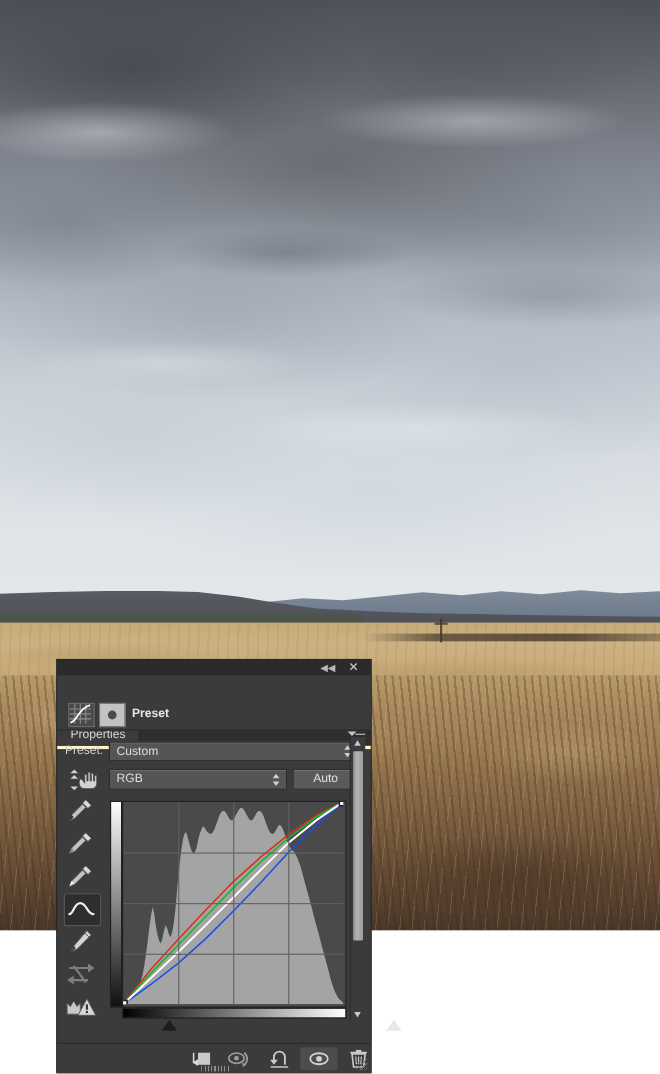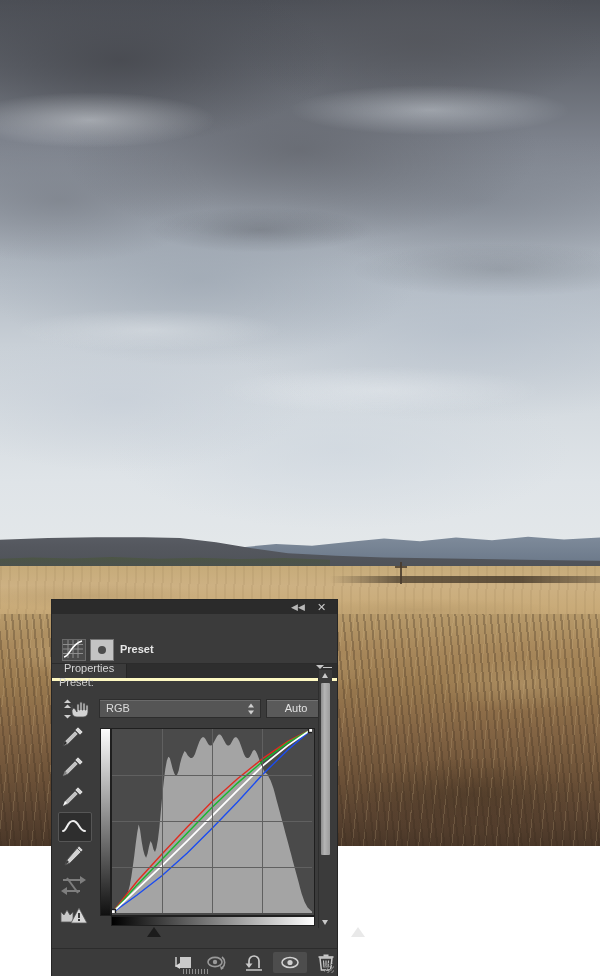--- a/index.html
+++ b/index.html
@@ -187,20 +187,27 @@
         </svg>
       </div>
       <div class="mask-thumb">
           <span></span>
         </div>
       <div class="adj-title">Preset</div>
     </div>
 
     <div class="preset-row">
       <div class="preset-lbl">Preset:</div>
+      <div class="combo" id="preset-combo">
+        <div class="cv">Custom</div>
+        <div class="spin">
+            <u></u>
+            <u></u>
+          </div>
+      </div>
     </div>
 
     <div class="chan-row">
       <div class="hand-ico">
         <svg width="30" height="22" viewBox="0 0 30 22">
           <path d="M10,6 L10,13 C10,16 12,18 15,18 L21,18 C24,18 26,16 26,13 L26,7 C26,5.5 24,5.5 24,7 L24,11 L23,11 L23,5 C23,3.5 21,3.5 21,5 L21,11 L20,11 L20,4 C20,2.5 18,2.5 18,4 L18,11 L17,11 L17,6 C17,4.5 15,4.5 15,6 L15,13 L13,10 C12,8.5 10,9.5 10,11 Z" fill="#d3d3d3" stroke="#4a4a4a" stroke-width="0.8"></path>
           <g fill="#cfcfcf">
               <polygon points="2,4 9,4 5.5,0.5"></polygon>
               <polygon points="2,9 9,9 5.5,5.5"></polygon>
               <polygon points="2,16 9,16 5.5,19.5"></polygon>

